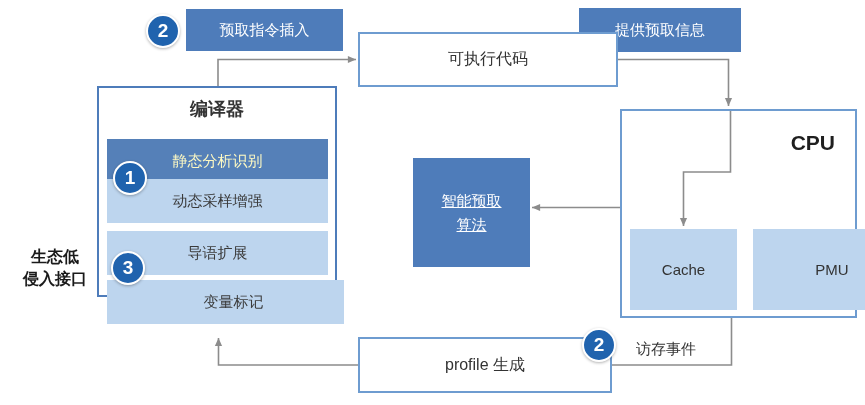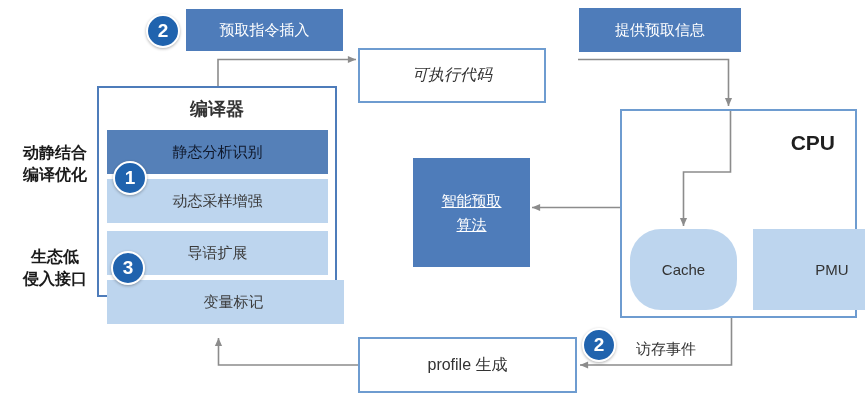--- a/index.html
+++ b/index.html
@@ -11,21 +11,21 @@
     overflow: hidden;
   }
   .arrows-layer { position:absolute; left:0; top:0; z-index:1; }
   .box { position:absolute; box-sizing:border-box; display:flex; align-items:center; justify-content:center; text-align:center; z-index:2; }
   .edge-label { background:#4E7CBA; color:#ffffff; font-size:15px; }
   .solid-blue { background:#4E7CBA; color:#ffffff; font-size:15px; line-height:1.55;text-decoration:underline; }
   .outline { background:#ffffff; border:2px solid #6E9CD0; color:#333333; font-size:16px; }
   .compiler { background:#ffffff; border:2px solid #4E7CBA; }
   .compiler-title { position:absolute; top:9px; left:0; width:100%; text-align:center; font-size:18px; font-weight:bold; color:#333333; }
   .stage { position:absolute; left:8px; width:221px; height:44px; display:flex; align-items:center; justify-content:center; font-size:15px; }
-  .stage-dark { background:#5580B8; color:#0f172a; }
+  .stage-dark { background:#5580B8; color:#fef9c3;margin-top:9px; }
   .stage-light { background:#BDD5EE; color:#3a3a3a; }
   .cpu { background:transparent; border:2px solid #6E9CD0; }
   .cpu-title { position:absolute; top:20px; right:20px; font-size:21px; font-weight:bold; color:#1f1f1f; }
   .cpu-sub { position:absolute; background:#BDD5EE; color:#333333; font-size:15px; display:flex; align-items:center; justify-content:center; }
   .badge {
     position:absolute; z-index:3; width:30px; height:30px; border-radius:50%;
     background:#2063AE; border:2px solid #ffffff; box-shadow:0 1px 3px rgba(0,0,0,.3);
     color:#ffffff; font-size:19px; font-weight:bold;
     display:flex; align-items:center; justify-content:center;
   }
@@ -45,48 +45,46 @@
       </marker>
     </defs>
     <path d="M 218 86 L 218 59.5 L 356 59.5" fill="none" stroke="#8C8C8C" stroke-width="1.6" marker-end="url(#ah)"></path>
     <path d="M 578 59.5 L 728.5 59.5 L 728.5 106" fill="none" stroke="#8C8C8C" stroke-width="1.6" marker-end="url(#ah)"></path>
     <path d="M 730.5 111 L 730.5 172 L 683.5 172 L 683.5 226" fill="none" stroke="#8C8C8C" stroke-width="1.6" marker-end="url(#ah)"></path>
     <path d="M 620 207.5 L 532 207.5" fill="none" stroke="#8C8C8C" stroke-width="1.6" marker-end="url(#ah)"></path>
     <path d="M 731.5 318 L 731.5 365 L 580 365" fill="none" stroke="#8C8C8C" stroke-width="1.6" marker-end="url(#ah)"></path>
     <path d="M 358 365 L 218.5 365 L 218.5 338" fill="none" stroke="#8C8C8C" stroke-width="1.6" marker-end="url(#ah)"></path>
   </svg>
 
-  <div class="side-label two-line" style="left:5px; top:142px;">动静结合
-编译优化</div>
   <div class="side-label two-line" style="left:5px; top:246px;">生态低
 侵入接口</div>
 
   <div class="box edge-label" style="left:186px; top:9px; width:157px; height:42px;">预取指令插入</div>
   <div class="box edge-label" style="left:579px; top:8px; width:162px; height:44px;">提供预取信息</div>
 
-  <div class="box outline" style="left:358px; top:48px; width:188px; height:55px;font-style:italic;">可执行代码</div>
+  <div class="box outline" style="left:358px; top:32px; width:260px; height:55px;">可执行代码</div>
 
   <div class="box compiler" style="left:97px; top:86px; width:240px; height:211px;">
     <div class="compiler-title">编译器</div>
     <div class="stage stage-dark" style="top:42px;">静态分析识别</div>
     <div class="stage stage-light" style="top:91px;">动态采样增强</div>
     <div class="stage stage-light" style="top:143px;">导语扩展</div>
     <div class="stage stage-light" style="top:192px;padding-left:16px;">变量标记</div>
   </div>
 
   <div class="box solid-blue two-line" style="left:413px; top:158px; width:117px; height:109px;">智能预取
 算法</div>
 
   <div class="box cpu" style="left:620px; top:109px; width:237px; height:209px;">
     <div class="cpu-title">CPU</div>
-    <div class="cpu-sub" style="left:8px; top:118px; width:107px; height:81px;border-radius:31px;">Cache</div>
+    <div class="cpu-sub" style="left:8px; top:118px; width:107px; height:81px;">Cache</div>
     <div class="cpu-sub" style="left:131px; top:118px; width:106px; height:81px;padding-left:26px;">PMU</div>
   </div>
 
-  <div class="box outline" style="left:358px; top:337px; width:219px; height:56px;">profile 生成</div>
+  <div class="box outline" style="left:358px; top:337px; width:254px; height:56px;">profile 生成</div>
 
   <div class="plain-label" style="left:621px; top:339px; width:90px; height:20px;">访存事件</div>
 
   <div class="badge" style="left:146px; top:14px;">2</div>
   <div class="badge" style="left:113px; top:161px;">1</div>
   <div class="badge" style="left:111px; top:251px;">3</div>
   <div class="badge" style="left:582px; top:328px;">2</div>
 
 </div>
 

